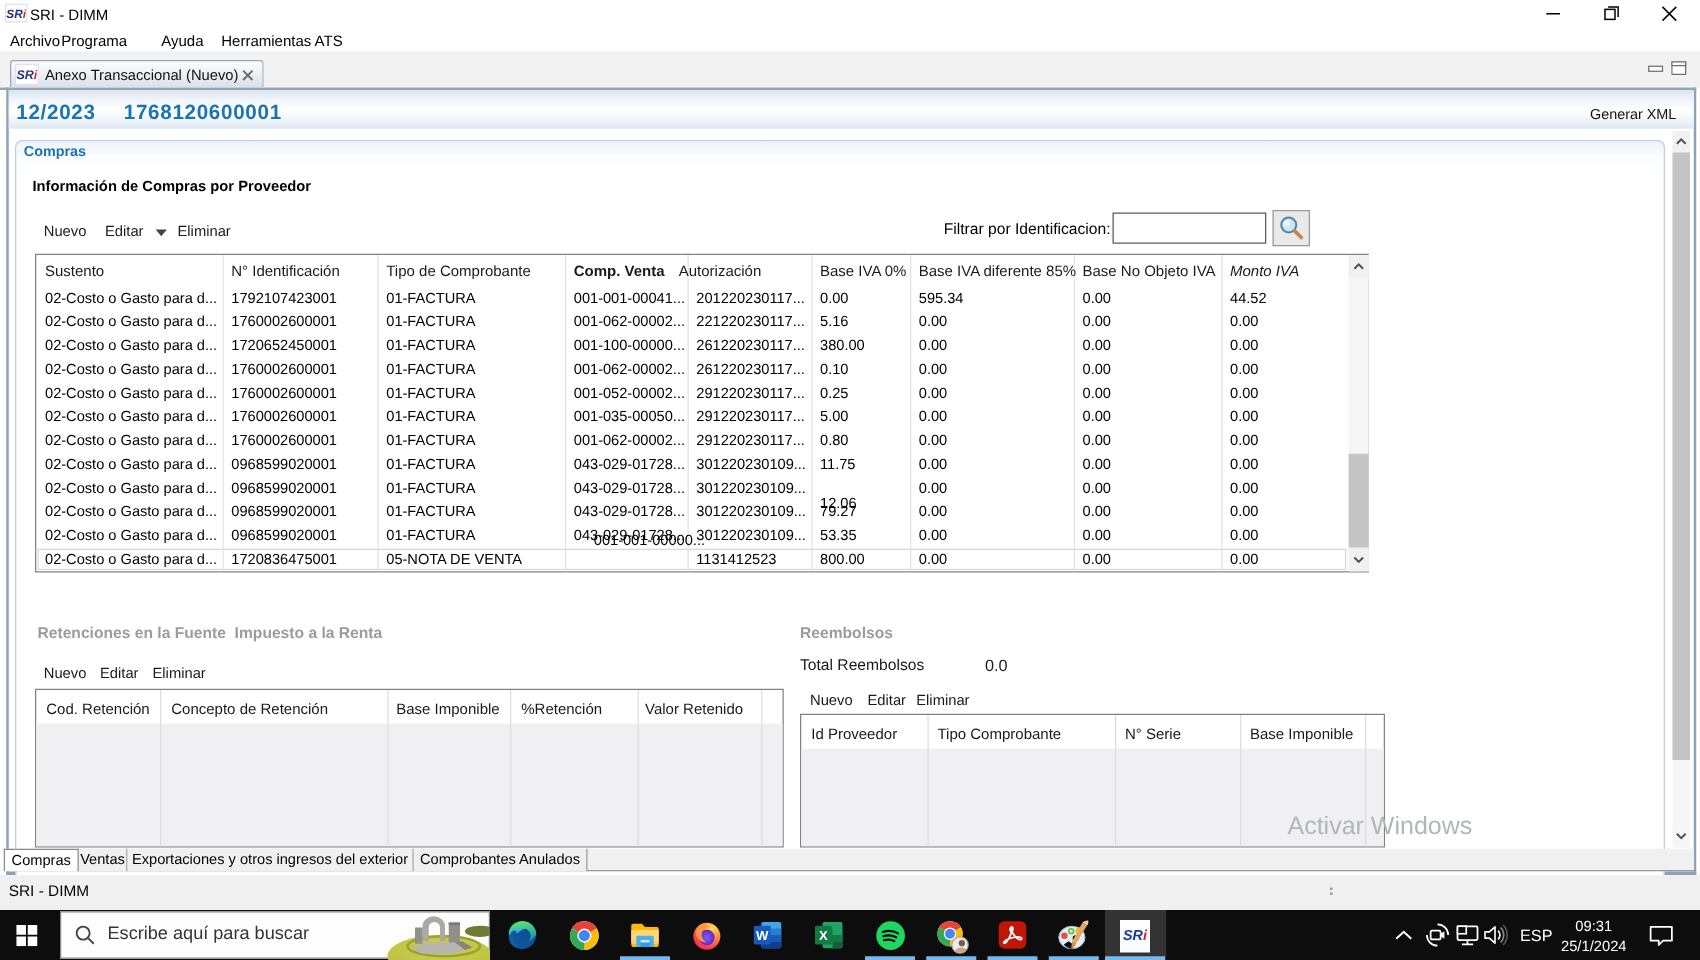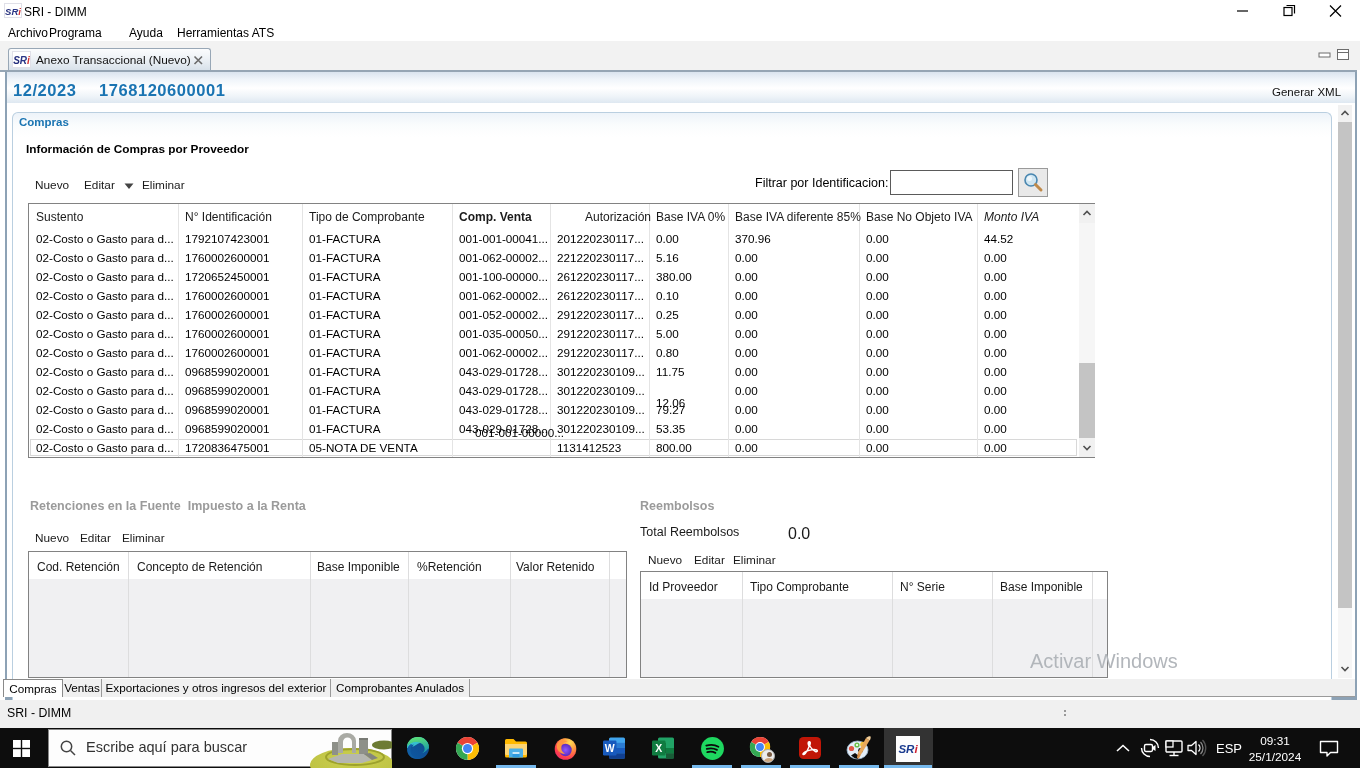--- a/index.html
+++ b/index.html
@@ -159,32 +159,32 @@
       <div class="vline" style="left:521px;height:253px;"></div>
       <div class="vline" style="left:620px;height:253px;"></div>
       <div class="vline" style="left:699px;height:253px;"></div>
       <div class="vline" style="left:830px;height:253px;"></div>
       <div class="vline" style="left:948px;height:253px;"></div>
       <div class="vline" style="left:1050px;height:253px;"></div>
       <div class="gridhdr" style="left:7px;top:6px;">Sustento</div>
       <div class="gridhdr" style="left:156px;top:6px;">N° Identificación</div>
       <div class="gridhdr" style="left:280px;top:6px;">Tipo de Comprobante</div>
       <div class="gridhdr" style="left:430px;top:6px;font-weight:bold;">Comp. Venta</div>
-      <div class="gridhdr" style="left:556px;top:6px;">Autorización</div>
+      <div class="gridhdr" style="left:514px;top:6px;">Autorización</div>
       <div class="gridhdr" style="left:627px;top:6px;">Base IVA 0%</div>
       <div class="gridhdr" style="left:706px;top:6px;">Base IVA diferente 85%</div>
       <div class="gridhdr" style="left:837px;top:6px;">Base No Objeto IVA</div>
       <div class="gridhdr" style="left:955px;top:6px;font-style:italic;">Monto IVA</div>
       <div class="cell" style="left:7px;top:28px;">02-Costo o Gasto para d...</div>
       <div class="cell" style="left:156px;top:28px;">1792107423001</div>
       <div class="cell" style="left:280px;top:28px;">01-FACTURA</div>
       <div class="cell" style="left:430px;top:28px;">001-001-00041...</div>
       <div class="cell" style="left:528px;top:28px;text-align:right;">201220230117...</div>
       <div class="cell" style="left:627px;top:28px;">0.00</div>
-      <div class="cell" style="left:706px;top:28px;">370.96</div>
+      <div class="cell" style="left:706px;top:28px;">595.34</div>
       <div class="cell" style="left:837px;top:28px;">0.00</div>
       <div class="cell" style="left:955px;top:28px;">44.52</div>
       <div class="cell" style="left:7px;top:47px;">02-Costo o Gasto para d...</div>
       <div class="cell" style="left:156px;top:47px;">1760002600001</div>
       <div class="cell" style="left:280px;top:47px;">01-FACTURA</div>
       <div class="cell" style="left:430px;top:47px;">001-062-00002...</div>
       <div class="cell" style="left:528px;top:47px;">221220230117...</div>
       <div class="cell" style="left:627px;top:47px;">5.16</div>
       <div class="cell" style="left:706px;top:47px;">0.00</div>
       <div class="cell" style="left:837px;top:47px;">0.00</div>
@@ -302,21 +302,21 @@
       <div class="vline" style="left:580px;height:125px;background:#ddddde;"></div>
       <div class="gridhdr" style="left:8px;top:8px;">Cod. Retención</div>
       <div class="gridhdr" style="left:108px;top:8px;">Concepto de Retención</div>
       <div class="gridhdr" style="left:288px;top:8px;">Base Imponible</div>
       <div class="gridhdr" style="left:388px;top:8px;">%Retención</div>
       <div class="gridhdr" style="left:487px;top:8px;">Valor Retenido</div>
     </div>
 
     <div class="abs graytitle" style="left:633px;top:429px;">Reembolsos</div>
     <div class="abs tbtxt" style="left:633px;top:455px;font-size:12.5px;">Total Reembolsos</div>
-    <div class="abs tbtxt" style="left:781px;top:455px;font-size:16px;">0.0</div>
+    <div class="abs tbtxt" style="left:781px;top:455px;font-size:13px;">0.0</div>
     <div class="abs tbtxt" style="left:641px;top:483px;">Nuevo</div>
     <div class="abs tbtxt" style="left:687px;top:483px;">Editar</div>
     <div class="abs tbtxt" style="left:726px;top:483px;">Eliminar</div>
     <div class="abs grid" id="reemtable" style="left:633px;top:501px;width:468px;height:107px;">
       <div class="abs" style="left:0;top:27px;width:466px;height:78px;background:#f0f0f2;"></div>
       <div class="vline" style="left:101px;height:105px;background:#ddddde;"></div>
       <div class="vline" style="left:251px;height:105px;background:#ddddde;"></div>
       <div class="vline" style="left:351px;height:105px;background:#ddddde;"></div>
       <div class="vline" style="left:451px;height:105px;background:#ddddde;"></div>
       <div class="gridhdr" style="left:8px;top:8px;">Id Proveedor</div>

